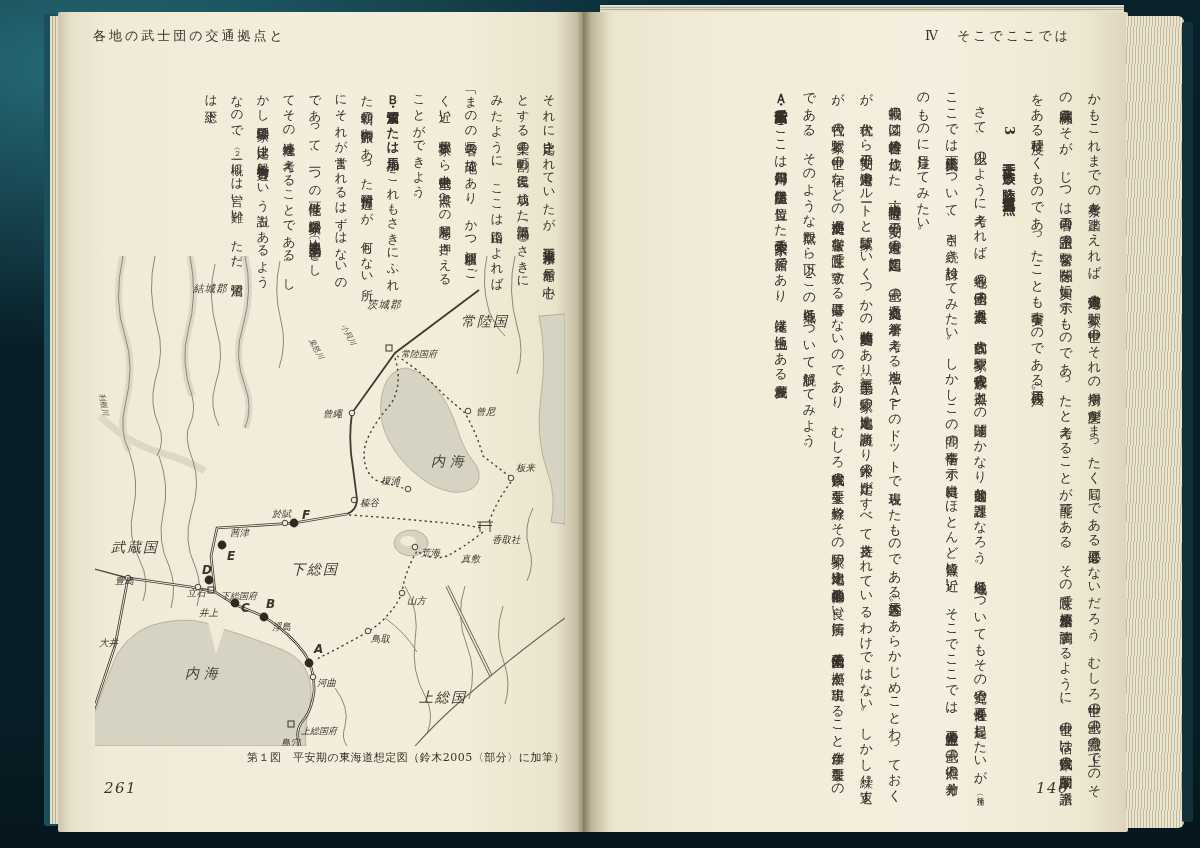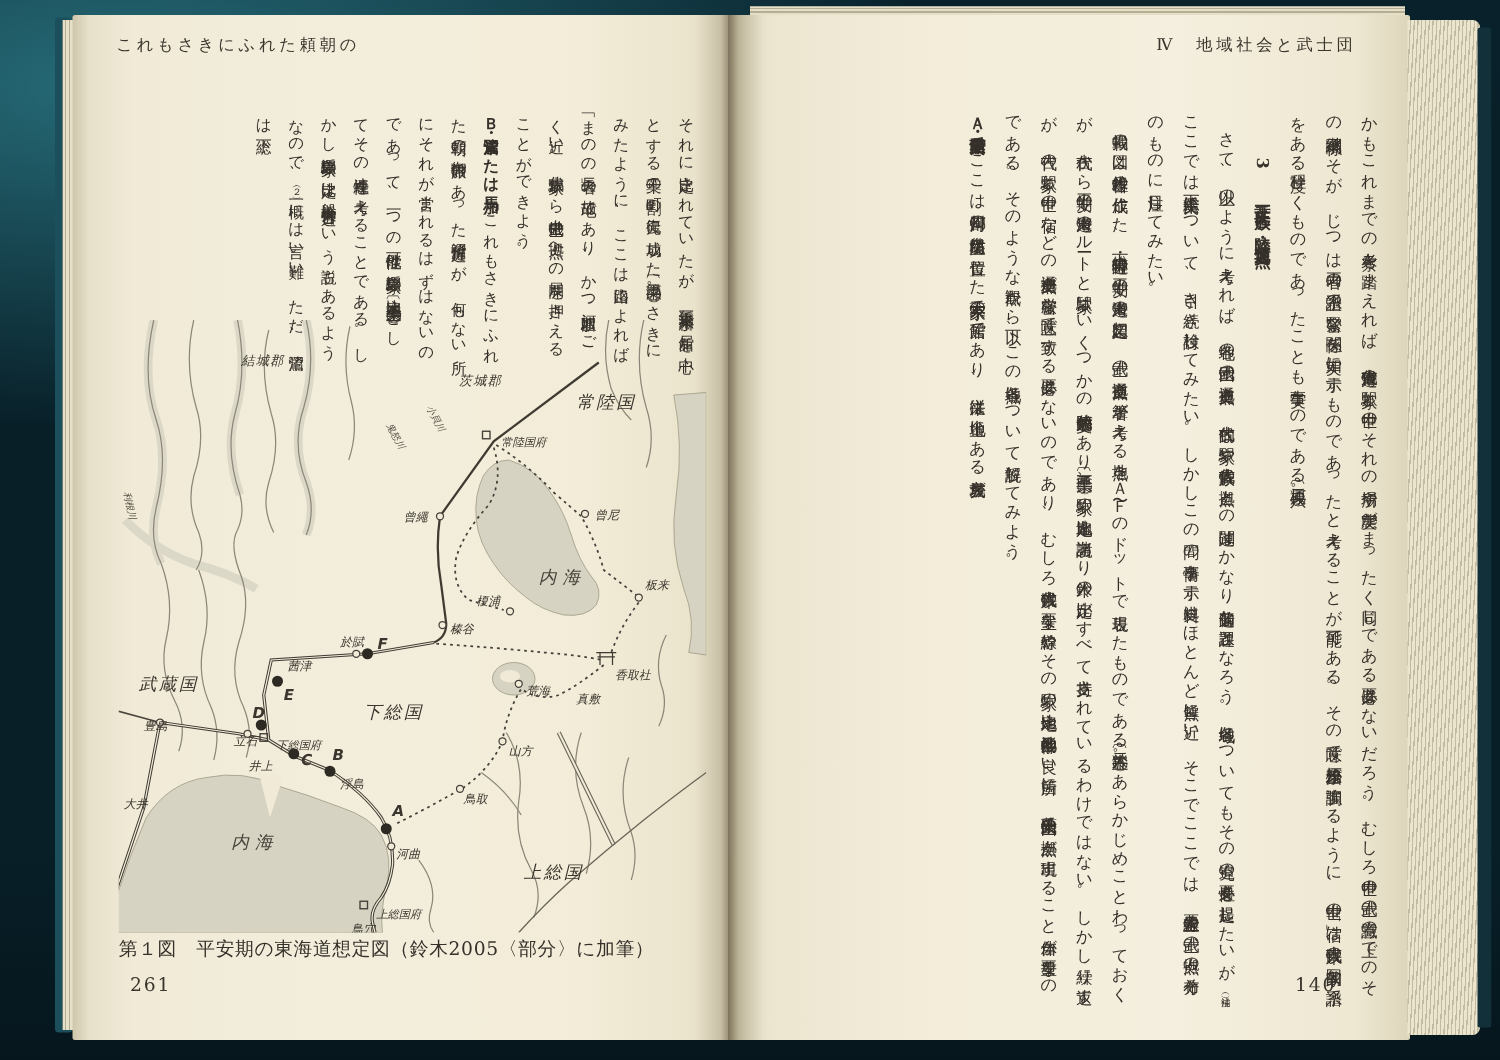--- a/index.html
+++ b/index.html
@@ -20,34 +20,34 @@
     background:linear-gradient(90deg,#b9b195 0%,#d8d1b6 2%,#ece6d1 6%,#f2ecd9 28%,#f4efde 66%,#eee7d2 92%,#ddd5ba 100%);}
   .gutter{position:absolute;left:556px;top:12px;width:54px;height:820px;pointer-events:none;
     background:linear-gradient(90deg,rgba(0,0,0,0) 0%,rgba(74,60,32,.18) 38%,rgba(52,40,18,.42) 50%,rgba(74,60,32,.16) 64%,rgba(0,0,0,0) 100%);}
   .edge-top{position:absolute;left:600px;top:5px;width:524px;height:9px;
     background:repeating-linear-gradient(180deg,#e6dfc7 0 1.5px,#b5ad94 1.5px 2.6px);}
   .edge-right{position:absolute;left:1126px;top:16px;width:58px;height:812px;border-radius:0 6px 6px 0;
     background:repeating-linear-gradient(93deg,#ece5cd 0 2px,#c3bba1 2px 3px);}
   .cover-right{position:absolute;left:1182px;top:22px;width:11px;height:800px;background:#123039;border-radius:2px;}
 
   .running-head{position:absolute;font-size:13px;letter-spacing:3px;color:#3a352d;white-space:nowrap;}
-  .pagenum{position:absolute;font-size:15px;letter-spacing:1.5px;color:#3a352d;}
+  .pagenum{position:absolute;font-style:italic;font-size:15px;letter-spacing:1.5px;color:#3a352d;}
 
   .v-text{writing-mode:vertical-rl;text-orientation:mixed;color:#35302a;position:absolute;}
   .v-text p{margin:0;padding:0;}
   .rp-text{left:596px;top:84px;width:512px;height:714px;font-size:13px;line-height:28.5px;letter-spacing:.6px;}
   .lp-text{left:92px;top:86px;width:470px;height:200px;font-size:12.4px;line-height:26px;letter-spacing:1px;}
   .ind{text-indent:1em;}
   .sec-head{text-indent:3.2em;letter-spacing:2px;font-weight:600;margin-block-start:11px;margin-block-end:9px;}
   .sub-head{font-weight:600;}
   .note{font-size:7.5px;letter-spacing:0;}
 
   .figure{position:absolute;left:95px;top:256px;width:470px;height:490px;font-style:italic;}
-  .fig-caption{position:absolute;left:95px;top:750px;width:470px;text-align:left;
-    font-size:15px;letter-spacing:.5px;color:#35302a;white-space:nowrap;}
+  .fig-caption{position:absolute;left:95px;top:750px;width:470px;text-align:right;
+    font-size:11px;letter-spacing:.5px;color:#35302a;white-space:nowrap;}
 
   svg .river{fill:none;stroke:#8d8779;stroke-width:1;}
   svg .valley{fill:none;stroke:#dcd8c7;stroke-width:7;}
   svg .water{fill:#d7d3c2;stroke:#9a957f;stroke-width:.6;}
   svg .coast{fill:none;stroke:#6b665a;stroke-width:1.1;}
   svg .road-outer{fill:none;stroke:#3f3b33;stroke-width:2.6;}
   svg .road-inner{fill:none;stroke:#f1ebd8;stroke-width:1;}
   svg .road-thin{fill:none;stroke:#4a463e;stroke-width:1.3;}
   svg .nroad{fill:none;stroke:#3f3b33;stroke-width:1.8;}
   svg .dotted{fill:none;stroke:#44403a;stroke-width:1.4;stroke-dasharray:2.2 3.2;}
@@ -72,22 +72,22 @@
 
   <div class="cover-left"></div>
   <div class="edge-left"></div>
   <div class="edge-top"></div>
   <div class="page left"></div>
   <div class="page right"></div>
   <div class="edge-right"></div>
   <div class="cover-right"></div>
   <div class="gutter"></div>
 
-  <div class="running-head" style="left:93px;top:27px;">これもさきにふれた頼朝の</div>
-  <div class="running-head" style="left:925px;top:27px;">Ⅳ　地域社会と武士団</div>
+  <div class="running-head" style="left:93px;top:27px;">各地の武士団の交通拠点と</div>
+  <div class="running-head" style="left:925px;top:27px;">Ⅳ　そこでここでは</div>
 
   <div class="v-text rp-text">
     <p>かもこれまでの考察を踏まえれば、古代東海道の駅家と中世のそれの場所や実態がまったく同じである必要はないだろう。むしろ中世の武士の意識の上でのその継承関係こそが、じつは両者の系譜上の緊密な関係を如実に示すものであったと考えることが可能である。その意味で榎原雅治が強調するように、中世の「宿」は古代以来の国家的な系譜をある程度ひくものであったことも事実なのである〔榎原二〇〇八〕。</p>
     <p class="sec-head">3　千葉氏一族と陸路・交通拠点</p>
     <p class="ind"><span>さて、以上のように考えれば、各地の武士団の交通拠点と、古代的な駅家や古代豪族の拠点との関連はかなり普遍的な課題となろう。各地域についてもその追究の必要性を提起したいが、</span><span class="note">（補注）</span><span>ここでは下総千葉氏について、引き続き検討してみたい。しかしこの間の事情を示す史料はほとんど皆無に近い。そこでここでは、主要幹線上の武士の拠点の分布そのものに注目してみたい。</span></p>
     <p class="ind">掲載の図は鈴木哲雄の作成した、下総・常陸付近の平安期の東海道の想定図に、武士の交通拠点と筆者が考える地点をＡ〜Ｆのドットで表現したものである〔鈴木二〇〇五〕。あらかじめことわっておくが、古代から平安期の東海道のルートと駅家はいくつかの時代的変遷があり〔千葉県二〇〇一〕、駅家の比定地も諸説あり鈴木の比定がすべて支持されているわけではない。しかし繰り返すが、古代の駅家と中世の宿などの交通拠点が厳密な意味で一致する必要はないのであり、むしろ古代以来の主要な幹線やその駅家の比定地や地形的条件の良い箇所に、千葉氏武士団の拠点が出現すること自体が重要なのである。そのような観点から以下、この各地点について解説してみよう。</p>
     <p><span class="sub-head">Ａ・千葉氏居館</span><span>　ここは都川河口の自然堤防上に位置した千葉本宗家の居館であり、従来は台地上にある亥鼻城が</span></p>
   </div>
 
   <div class="v-text lp-text">

